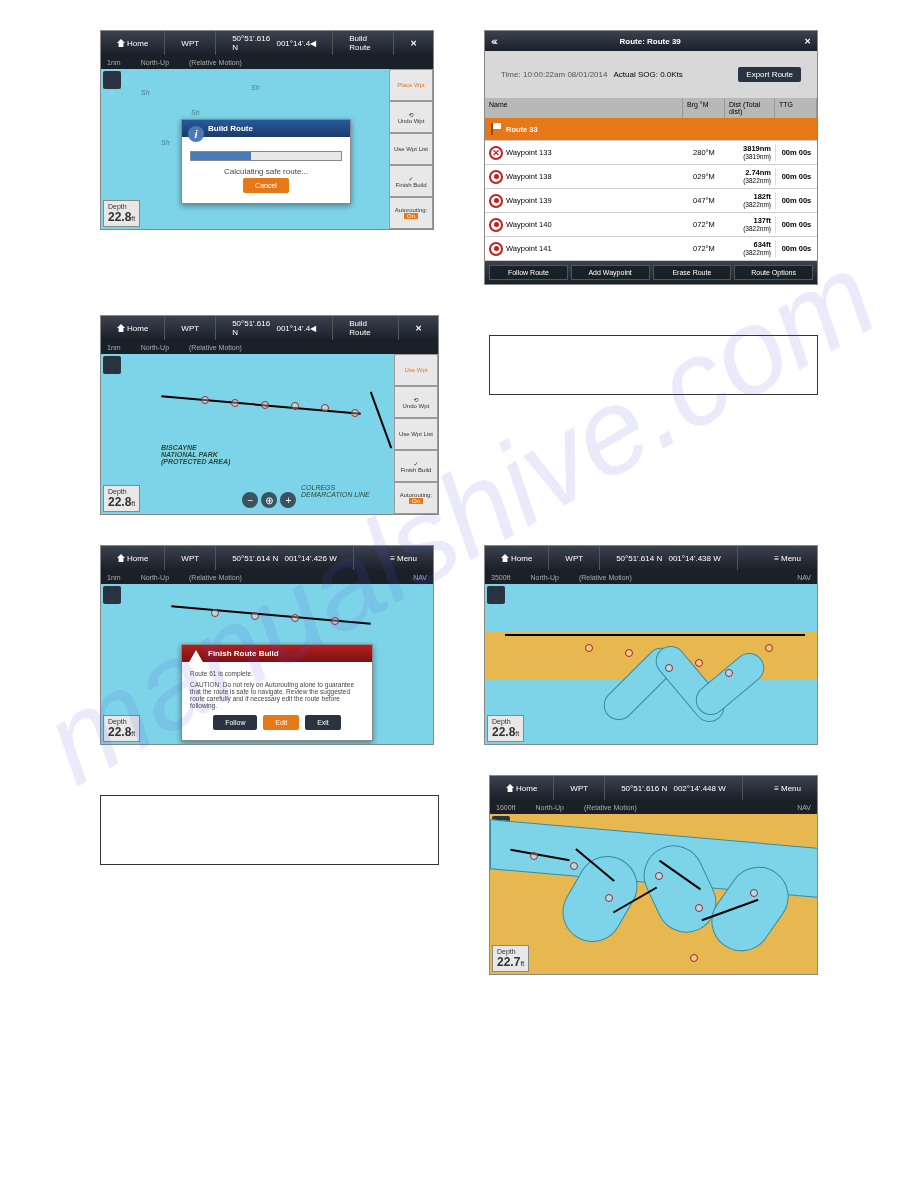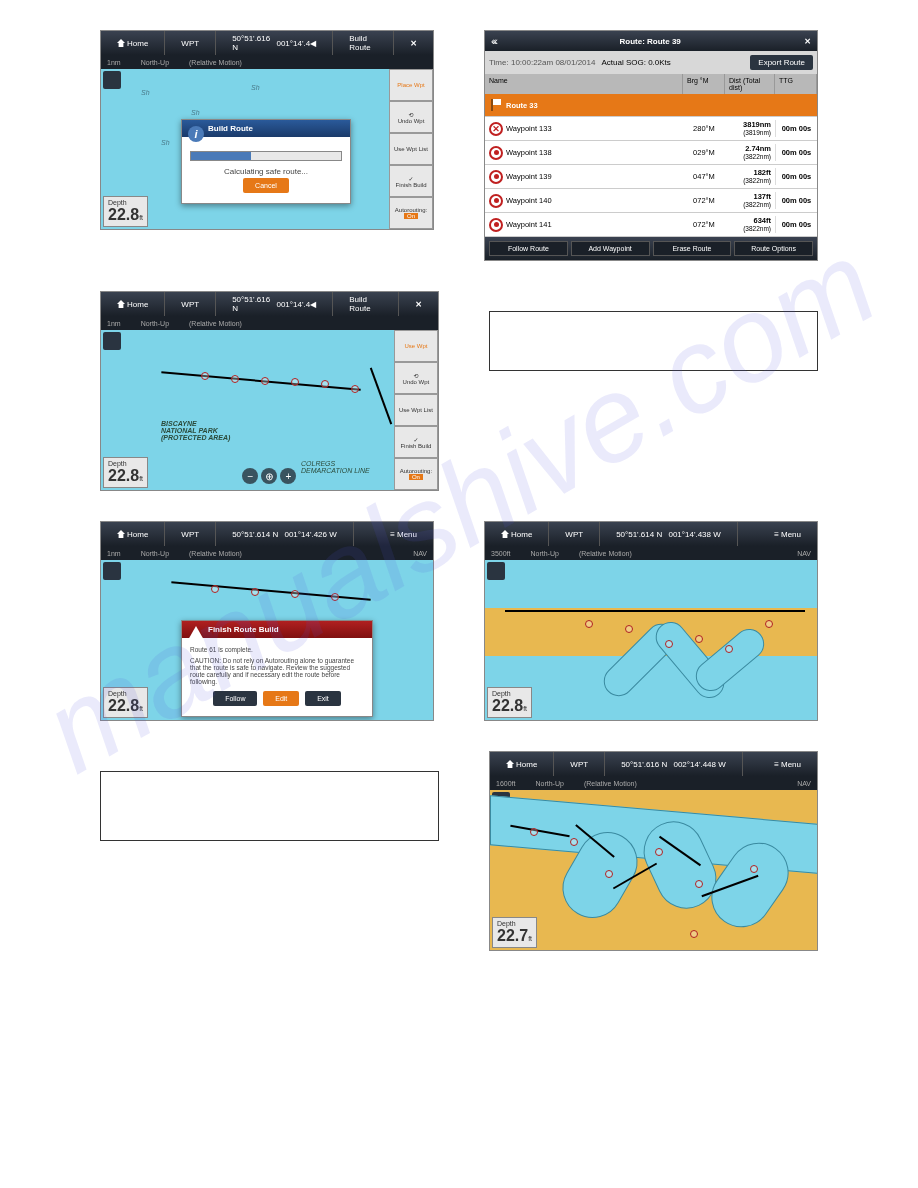--- a/index.html
+++ b/index.html
@@ -21,40 +21,40 @@
 .x-ico{font-weight:bold}
 .statusbar{background:#1a2028;height:14px;color:#aaa;font-size:7px;display:flex;align-items:center;padding:0 6px;gap:20px}
 .chart-area{background:#7dd4e8;position:relative;height:calc(100% - 38px);overflow:hidden}
 .chart-area.withland{background:linear-gradient(180deg,#7dd4e8 0%,#7dd4e8 30%,#e8b850 30%,#e8b850 60%,#7dd4e8 60%)}
 .side-tools{position:absolute;right:0;top:0;width:44px;background:#d8d8d8;height:100%;display:flex;flex-direction:column}
 .tool-btn{height:32px;border:1px solid #999;background:#e8e8e8;font-size:6px;display:flex;flex-direction:column;align-items:center;justify-content:center;color:#333}
 .tool-btn.active{color:#e67817}
 .left-tools{position:absolute;left:0;top:0;width:20px;display:flex;flex-direction:column;gap:2px;padding:2px}
 .lt-btn{width:18px;height:18px;background:#2a3440;border-radius:2px}
 .depth-box{position:absolute;left:2px;bottom:2px;background:#e8e8e8;border:1px solid #888;padding:2px 4px;font-size:7px;color:#333}
-.depth-val{font-size:16px;font-weight:bold}
+.depth-val{font-size:12px;font-weight:bold}
 .zoom-ctrl{position:absolute;bottom:6px;left:50%;transform:translateX(-50%);display:flex;gap:3px}
 .zoom-b{width:16px;height:16px;background:rgba(40,50,60,0.8);border-radius:50%;color:#fff;font-size:10px;display:flex;align-items:center;justify-content:center}
 
 .dialog{position:absolute;background:#fff;border:1px solid #888;box-shadow:0 2px 6px rgba(0,0,0,0.4);font-size:8px}
 .dlg-title{background:linear-gradient(#2a5a9a,#1a3a6a);color:#fff;padding:4px 6px;font-weight:bold}
 .dlg-title.red{background:linear-gradient(#b02020,#801010)}
 .dlg-body{padding:8px;text-align:center;color:#444}
 .dlg-btn{display:inline-block;padding:4px 12px;margin:2px;font-size:7px;color:#fff;border-radius:2px}
 .btn-orange{background:#e67817}
 .btn-dark{background:#2a3440}
 .progress{height:10px;border:1px solid #888;background:linear-gradient(90deg,#4a7ab8 40%,#e8e8e8 40%);margin:6px 0}
 .info-ico{display:inline-block;width:16px;height:16px;background:#4a7ab8;border-radius:50%;color:#fff;font-style:italic;font-weight:bold;font-size:11px;line-height:16px;text-align:center;position:absolute;left:6px;top:6px}
 .warn-ico{display:inline-block;width:0;height:0;border-left:8px solid transparent;border-right:8px solid transparent;border-bottom:14px solid #fff;position:absolute;left:6px;top:5px}
 
 .rt-panel{width:340px;border:1px solid #888;font-size:8px}
 .rt-head{background:linear-gradient(#3a4250,#1a2028);color:#fff;padding:4px 6px;display:flex;align-items:center;position:relative}
 .rt-chev{font-size:11px;letter-spacing:-2px}
 .rt-title{flex:1;text-align:center;font-weight:bold}
-.rt-info{background:#d8d8d8;padding:4px;display:flex;align-items:center;gap:6px}
+.rt-info{background:#d8d8d8;padding:16px;display:flex;align-items:center;gap:6px}
 .rt-info .lbl{color:#555}
 .rt-btn-sm{background:#2a3440;color:#fff;padding:3px 8px;border-radius:2px;margin-left:auto}
 .rt-cols{display:flex;background:#b8b8b8;font-size:7px}
 .rt-cols>div{padding:3px 4px;border-right:1px solid #999}
 .rt-row{display:flex;border-bottom:1px solid #ccc;align-items:center}
 .rt-row.hdr{background:#e67817;color:#fff;font-weight:bold}
 .rt-row>div{padding:4px;font-size:7.5px}
 .c-name{flex:1;display:flex;align-items:center;gap:3px}
 .c-brg{width:42px;text-align:center;font-weight:normal}
 .c-dist{width:50px;text-align:right;font-weight:bold;line-height:1}

